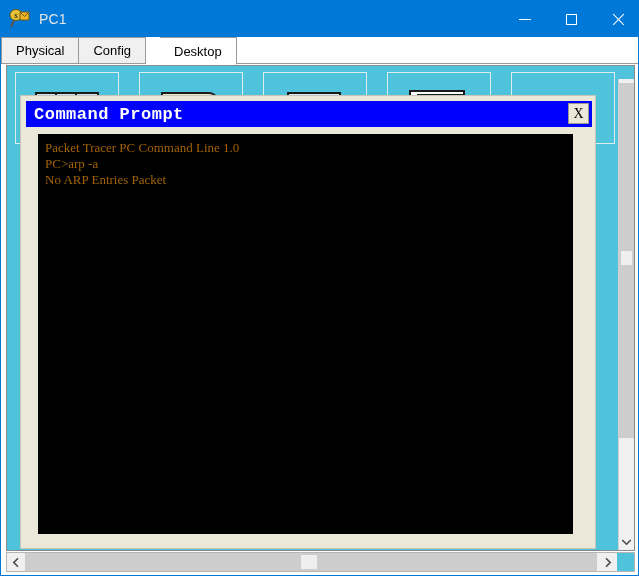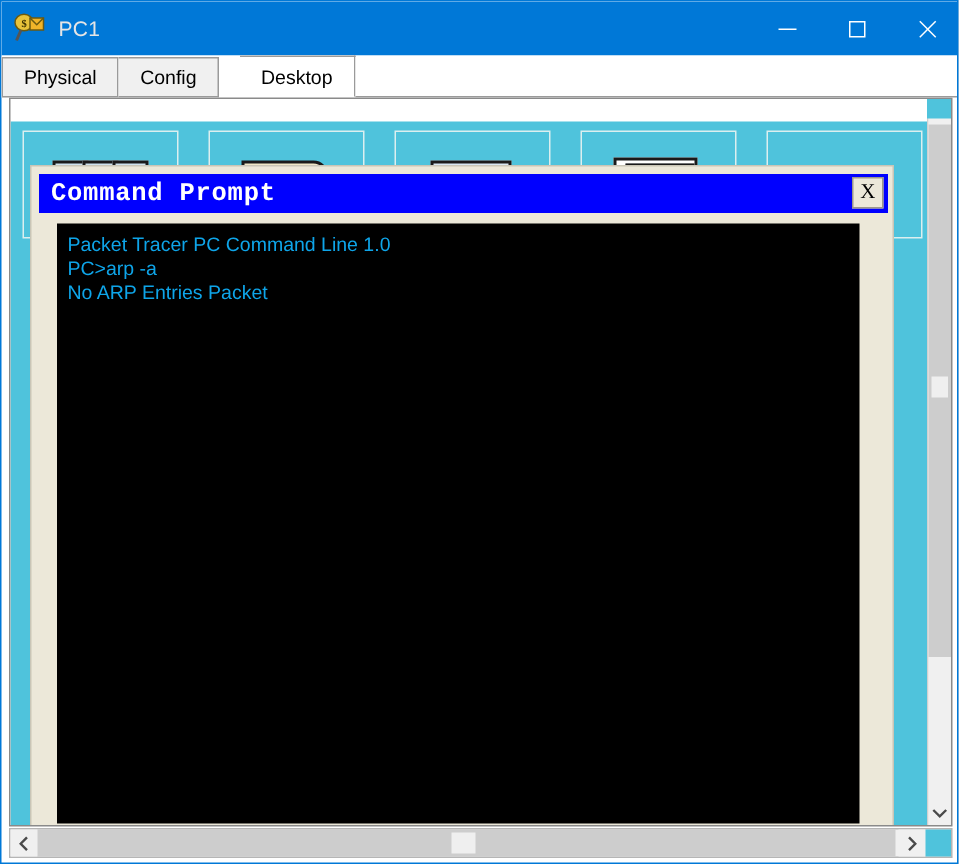--- a/index.html
+++ b/index.html
@@ -87,21 +87,21 @@
   .glyph-close:after  { transform: rotate(-45deg); }
 
   
   .tabstrip {
     position: absolute;
     left: 0; top: 36px;
     width: 639px;
     height: 28px;
     background: #ffffff;
     display: flex;
-    align-items: center;
+    align-items: flex-start;
   }
   .tab {
     height: 27px;
     padding: 0 14px;
     display: flex;
     align-items: center;
     justify-content: center;
     font-size: 13px;
     color: #000000;
     background: #f0f0f0;
@@ -139,21 +139,20 @@
     box-sizing: border-box;
     overflow: hidden;
   }
   .desktop-surface {
     position: absolute;
     left: 0; top: 0;
     width: 612px;
     height: 484px;
     background: #4fc3dc;
     overflow: hidden;
-    margin-top: 15px;
   }
 
   
   .icon-row {
     position: absolute;
     left: 8px; top: 6px;
     display: flex;
     gap: 20px;
   }
   .icon-tile {
@@ -269,22 +268,22 @@
     left: 17px; top: 38px;
     width: 535px;
     height: 400px;
     background: #000000;
     overflow: hidden;
     padding: 6px 0 0 4px;
     box-sizing: border-box;
     cursor: text;
   }
   .term-line {
-    color: #0ea5e9;
-    font-family: Liberation Sans, sans-serif;
+    color: #a16207;
+    font-family: Liberation Serif, serif;
     font-size: 13px;
     line-height: 16px;
     white-space: pre;
     padding-left: 3px;
   }
   .term-cursor {
     display: inline-block;
     width: 2px;
     height: 13px;
     background: #d6d6d6;

